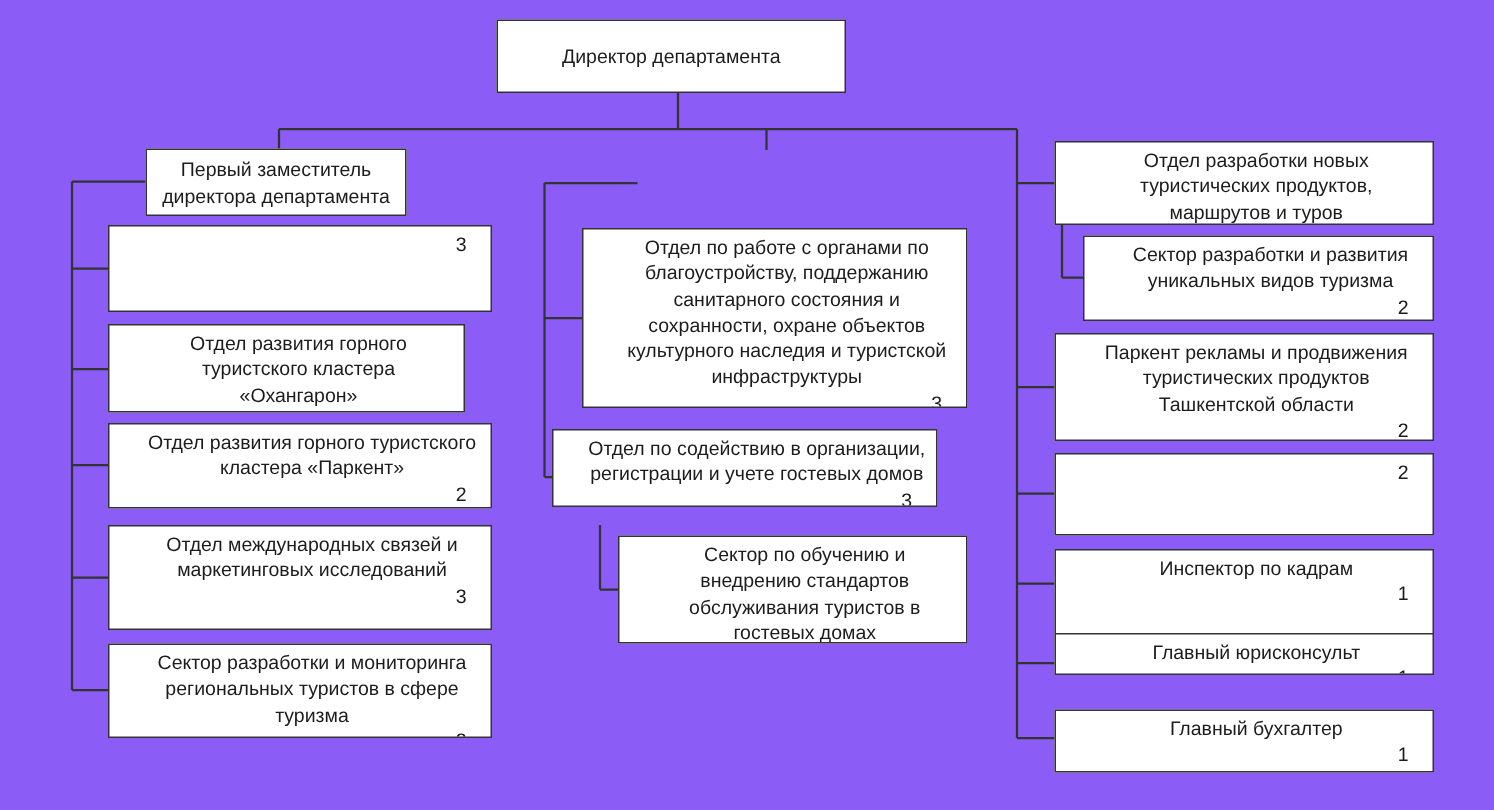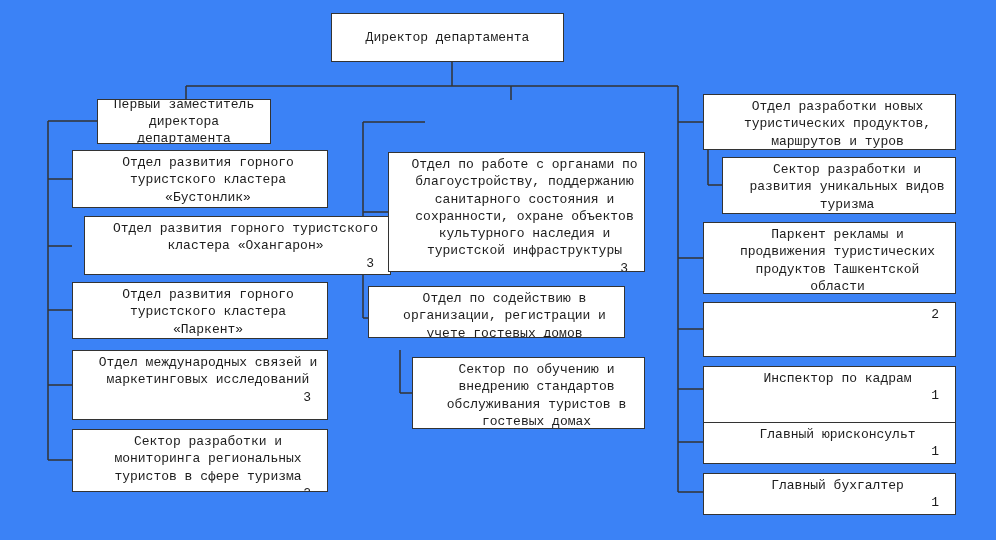--- a/index.html
+++ b/index.html
@@ -1,20 +1,20 @@
 <!DOCTYPE html>
 <html><head>
 <meta charset="utf-8">
 <style>
   html,body{margin:0;padding:0;background:#ffffff;}
   .canvas{
     position:relative;
     width:996px;height:540px;
-    background:#3b82f6;
-    font-family:Liberation Mono, monospace;
+    background:#8b5cf6;
+    font-family:Liberation Sans, sans-serif;
     color:#1c1c1c;
     overflow:hidden;
   }
   .wires{position:absolute;left:0;top:0;width:996px;height:540px;}
   .node{
     position:absolute;
     box-sizing:border-box;
     background:#ffffff;
     border:1.6px solid #333333;
     display:flex;
@@ -41,25 +41,24 @@
 
   <div class="node center" style="left:331px;top:13px;width:233px;height:49px">
     <div class="lbl">Директор департамента</div>
   </div>
 
   <div class="node center" style="left:97px;top:99px;width:174px;height:45px">
     <div class="lbl">Первый заместитель директора департамента</div>
   </div>
 
   <div class="node" style="left:72px;top:150px;width:256px;height:58px">
-    <div class="lbl">Отдел развития горного туристского кластера «Бустонлик»</div>
     <div class="cnt">3</div>
   </div>
 
-  <div class="node" style="left:84px;top:216px;width:307px;height:59px">
+  <div class="node" style="left:72px;top:216px;width:238px;height:59px">
     <div class="lbl">Отдел развития горного туристского кластера «Охангарон»</div>
     <div class="cnt">3</div>
   </div>
 
   <div class="node" style="left:72px;top:282px;width:256px;height:57px">
     <div class="lbl">Отдел развития горного туристского кластера «Паркент»</div>
     <div class="cnt">2</div>
   </div>
 
   <div class="node" style="left:72px;top:350px;width:256px;height:70px">
@@ -105,21 +104,21 @@
 
   <div class="node" style="left:703px;top:302px;width:253px;height:55px">
     <div class="cnt">2</div>
   </div>
 
   <div class="node" style="left:703px;top:366px;width:253px;height:64px">
     <div class="lbl">Инспектор по кадрам</div>
     <div class="cnt">1</div>
   </div>
 
-  <div class="node" style="left:703px;top:422px;width:253px;height:42px">
+  <div class="node" style="left:703px;top:422px;width:253px;height:28px">
     <div class="lbl">Главный юрисконсульт</div>
     <div class="cnt">1</div>
   </div>
 
   <div class="node" style="left:703px;top:473px;width:253px;height:42px">
     <div class="lbl">Главный бухгалтер</div>
     <div class="cnt">1</div>
   </div>
 
 </div>

